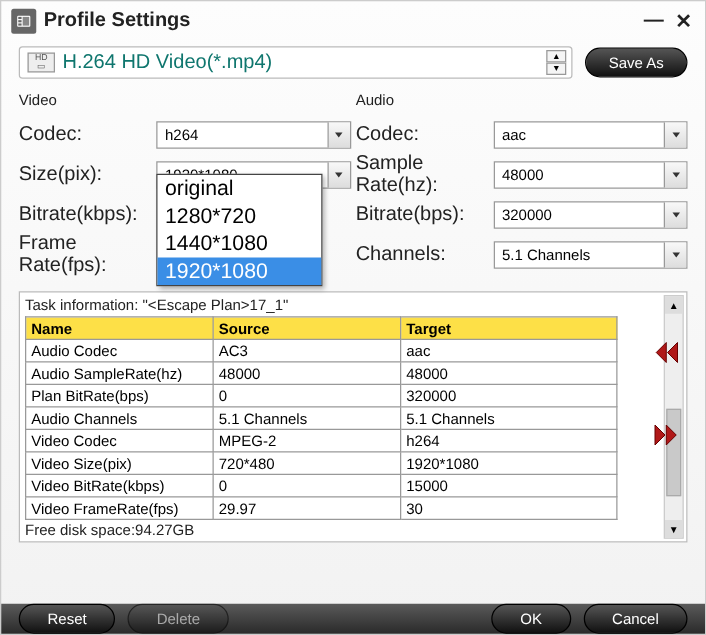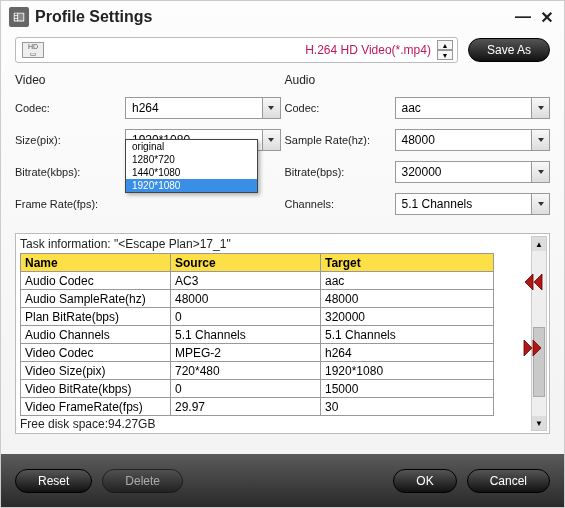--- a/index.html
+++ b/index.html
@@ -9,54 +9,54 @@
   
   .titlebar { height: 32px; display: flex; align-items: center; padding: 0 8px; gap: 6px; }
   .title-icon { width: 20px; height: 20px; background: #666; border-radius: 2px; display:flex; align-items:center; justify-content:center; }
   .title-icon svg { width:14px; height:14px; }
   .title-text { font-size: 16px; font-weight: bold; color: #222; flex: 1; }
   .win-btn { width: 18px; height: 18px; display:flex; align-items:center; justify-content:center; cursor:pointer; font-size:16px; font-weight:bold; color:#222; }
   
   .toprow { display:flex; align-items:center; padding: 4px 14px 8px 14px; gap: 10px; }
   .profile-select { flex:1; height:26px; background:#fff; border:1px solid #bbb; border-radius:3px; display:flex; align-items:center; padding:0 4px 0 6px; gap:6px; }
   .fmt-icon { width:22px; height:16px; background:#eee; border:1px solid #999; font-size:7px; line-height:1; display:flex; flex-direction:column; align-items:center; justify-content:center; color:#555; }
-  .profile-text { flex:1; font-size:12px; color:#be185d;text-align:right; }
+  .profile-text { flex:1; font-size:16px; color:#0f766e; }
   .spinner { width:16px; display:flex; flex-direction:column; }
   .spinner div { height:10px; border:1px solid #999; background:#f5f5f5; font-size:7px; display:flex; align-items:center; justify-content:center; cursor:pointer; }
   .saveas-btn { height:24px; padding:0 18px; background:linear-gradient(#555,#111); color:#fff; border:1px solid #000; border-radius:12px; font-size:12px; cursor:pointer; }
   
   .settings-area { display:flex; padding: 2px 14px 6px 14px; gap: 4px; position:relative; }
   .col { flex:1; }
   .section-title { font-size:12px; color:#222; margin-bottom:10px; }
   .field-row { display:flex; align-items:center; margin-bottom:10px; height:22px; }
-  .field-label { width:110px; font-size:11px; color:#222; }
+  .field-label { width:110px; font-size:16px; color:#222; }
   .field-select { flex:1; height:22px; background:#fff; border:1px solid #999; display:flex; align-items:center; }
   .field-select-text { flex:1; padding:0 6px; font-size:12px; color:#000; }
   .field-select-arrow { width:18px; height:100%; border-left:1px solid #999; background:linear-gradient(#f8f8f8,#ddd); display:flex; align-items:center; justify-content:center; cursor:pointer; }
   .field-select-arrow svg { width:8px; height:8px; }
   
   .dropdown-pop { position:absolute; top:68px; left:124px; width:133px; background:#fff; border:1px solid #444; z-index:10; box-shadow:2px 2px 4px rgba(0,0,0,0.3); }
-  .dropdown-item { padding:1px 6px; font-size:10px; color:#000; cursor:pointer; }
+  .dropdown-item { padding:1px 6px; font-size:17px; color:#000; cursor:pointer; }
   .dropdown-item.selected { background:#3a8ee6; color:#fff; }
   
   .task-block { margin: 2px 14px 6px 14px; background:#fff; border:1px solid #bbb; padding:3px 4px 2px 4px; position:relative; }
   .task-title { font-size:12px; color:#222; margin-bottom:2px; }
   table { border-collapse:collapse; width:474px; font-size:12px; }
   th, td { border:1px solid #999; padding:1px 4px; text-align:left; font-weight:normal; height:18px; }
   thead th { background:#fde047;font-weight:bold; }
   .free-disk { font-size:12px; margin-top:1px; color:#222; }
   .vscroll { position:absolute; right:2px; top:2px; bottom:2px; width:16px; background:#eee; border:1px solid #ccc; }
   .vscroll-thumb { position:absolute; left:1px; right:1px; top:90px; height:70px; background:#c9c9c9; border:1px solid #aaa; }
   .vscroll-btn { position:absolute; left:0; right:0; height:14px; background:#ddd; display:flex; align-items:center; justify-content:center; font-size:8px; }
   
   .side-arrows { position:absolute; right:18px; width:26px; display:flex; flex-direction:column; gap:44px; }
   .side-arrow { width:26px; height:22px; display:flex; align-items:center; justify-content:center; cursor:pointer; }
   .side-arrow svg { width:22px; height:20px; }
   
-  .bottom-bar { height:53px; background:linear-gradient(#5a5a5a,#2a2a2a); display:flex; align-items:center; padding:0 14px; gap:10px; }
+  .bottom-bar { height:24px; background:linear-gradient(#5a5a5a,#2a2a2a); display:flex; align-items:center; padding:0 14px; gap:10px; }
   .bottom-bar .spacer { flex:1; }
   .dark-btn { height:24px; padding:0 22px; background:linear-gradient(#555,#111); color:#fff; border:1px solid #000; border-radius:12px; font-size:12px; cursor:pointer; }
   .dark-btn.disabled { opacity:0.55; cursor:default; }
 </style>
 </head>
 <body>
 
 <div class="window">
 
   <div class="titlebar">

